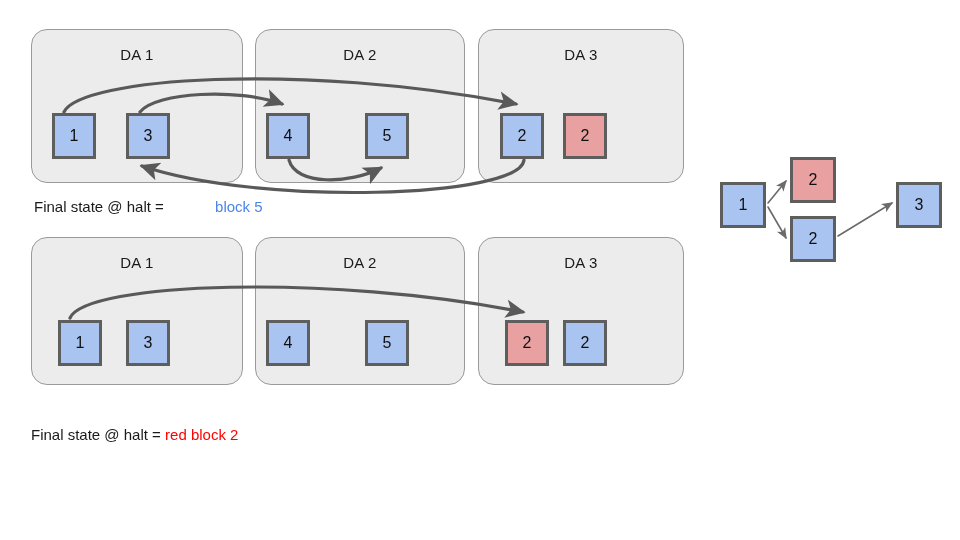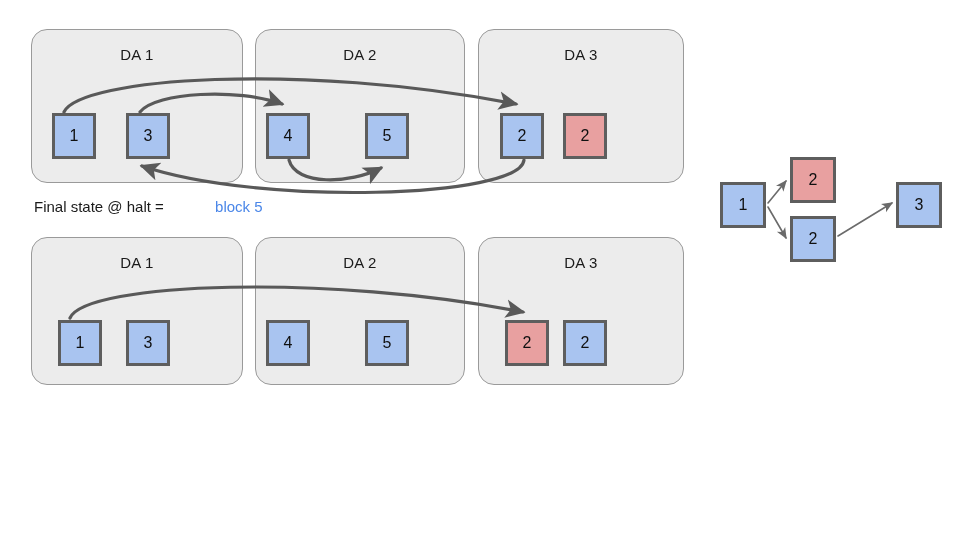--- a/index.html
+++ b/index.html
@@ -138,20 +138,23 @@
 
   <div class="block blue" style="left:58px; top:320px;">1</div>
   <div class="block blue" style="left:126px; top:320px;">3</div>
 
   <div class="block blue" style="left:266px; top:320px;">4</div>
   <div class="block blue" style="left:365px; top:320px;">5</div>
 
   <div class="block red" style="left:505px; top:320px;">2</div>
   <div class="block blue" style="left:563px; top:320px;">2</div>
 
+  <div class="caption" style="left:31px; top:426px;">
+    <span>Final state @ halt = </span><span class="val-red">red block 2</span>
+  </div>
 
   <div class="graph-node blue" style="left:720px; top:182px;">1</div>
   <div class="graph-node red" style="left:790px; top:157px;">2</div>
   <div class="graph-node blue" style="left:790px; top:216px;">2</div>
   <div class="graph-node blue" style="left:896px; top:182px;">3</div>
 
   <svg class="edges" viewBox="0 0 960 540">
     <defs>
       <marker id="arrowThick" markerWidth="7" markerHeight="7" refX="5.4" refY="3.5" orient="auto" markerUnits="strokeWidth">
         <path d="M0,0.6 L6.2,3.5 L0,6.4 L1.5,3.5 Z" fill="#595959"></path>

